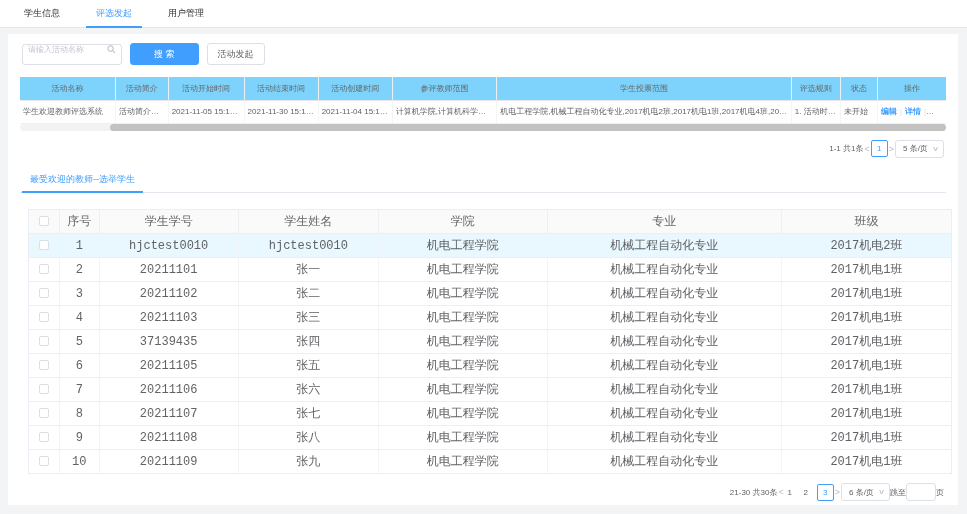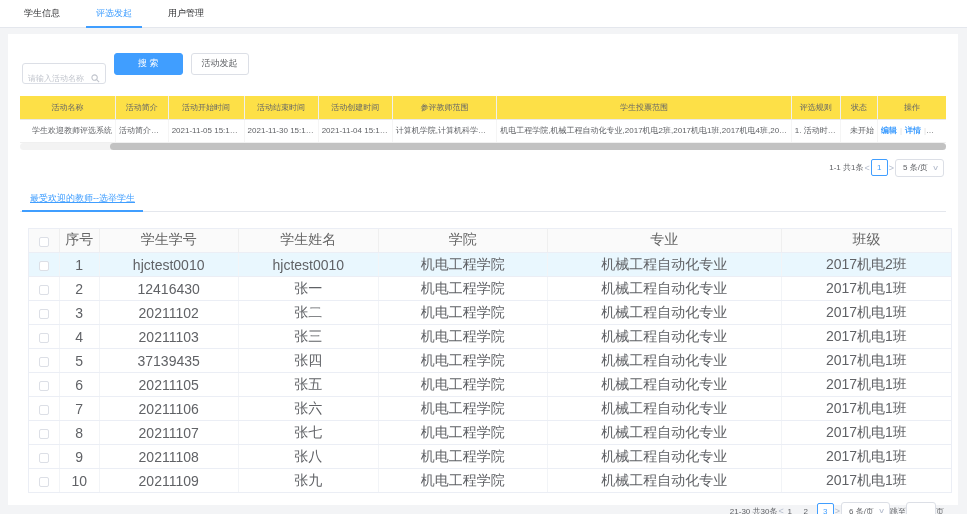--- a/index.html
+++ b/index.html
@@ -26,43 +26,43 @@
     height: 2px; background: #409eff;
   }
   
   .card {
     position: absolute; left: 8px; top: 34px; width: 950px; height: 471px;
     background: #fff;
   }
   
   .toolbar { display: flex; align-items: center; padding: 9px 12px 10px 14px; gap: 8px; }
   .search-box {
-    width: 84px; height: 21px; border: 1px solid #dcdfe6; border-radius: 3px;
-    display: flex; align-items: flex-end; padding: 0 5px; background: #fff; margin-top: 20px;
+    width: 100px; height: 21px; border: 1px solid #dcdfe6; border-radius: 3px;
+    display: flex; align-items: flex-start; padding: 0 5px; background: #fff;
   }
   .search-box input {
     border: none; outline: none; width: 100%; font-size: 8px; color: #606266;
     font-family: "Liberation Sans", sans-serif; min-width: 0;
   }
   .search-box input::placeholder { color: #c0c4cc; }
   .btn { height: 22px; font-size: 9px; border-radius: 3px; cursor: pointer; font-family: "Liberation Sans", sans-serif; }
   .btn-primary { background: #409eff; border: 1px solid #409eff; color: #fff; padding: 0 23px; }
   .btn-default { background: #fff; border: 1px solid #dcdfe6; color: #606266; padding: 0 10px; }
   
   .atable-wrap { margin: 2px 12px 0 12px; }
   table { border-collapse: collapse; width: 100%; table-layout: fixed; }
   .atable { font-size: 8px; }
   .atable th {
-    background: #fde047; height: 23px; font-weight: 400; color: #666;
+    background: #7dd3fc; height: 23px; font-weight: 400; color: #666;
     border-bottom: 1px solid #e8e8e8; border-right: 1px solid #efefef;
     white-space: nowrap; overflow: hidden;
   }
   .atable th:last-child { border-right: none; }
   .atable td {
-    height: 23px; text-align: right; color: #606266;
+    height: 23px; text-align: left; color: #606266;
     border-bottom: 1px solid #f0f0f0; border-right: 1px solid #f5f5f5;
     white-space: nowrap; overflow: hidden; text-overflow: ellipsis; padding: 0 3px;
   }
   .atable td:last-child { border-right: none; }
   .action-link { cursor: pointer; font-weight: bold; }
   .action-sep { color: #e0e0e0; margin: 0 3px; }
   
   .hscroll { margin: 0 12px; height: 7px; background: #f3f3f3; border-radius: 4px; position: relative; }
   .hscroll-thumb { position: absolute; left: 90px; right: 0; top: 0; height: 7px; background: #c2c2c2; border-radius: 4px; }
   
@@ -83,30 +83,30 @@
   }
   .caret { color: #b4bccc; font-size: 7px; transform: scaleX(1.4); }
   .jump-input { width: 30px; height: 18px; border: 1px solid #dcdfe6; border-radius: 3px; outline: none; font-size: 8px; text-align: center; color: #606266; }
   
   .subtabs {
     margin: 10px 12px 0 12px; border-bottom: 1px solid #e4e7ed;
     display: flex; height: 25px;
   }
   .sub-tab {
     font-size: 9px; padding: 0 4px; margin: 0 22px 0 6px;
-    display: flex; align-items: center; color: #303133; position: relative; cursor: pointer; text-decoration: underline;
+    display: flex; align-items: center; color: #303133; position: relative; cursor: pointer;
   }
   .sub-tab.active { color: #409eff; }
   .sub-tab.active::after {
     content: ""; position: absolute; left: -4px; right: -4px; bottom: -1px;
     height: 2px; background: #409eff;
   }
   
   .stable-wrap { margin: 16px 6px 0 20px; border: 1px solid #ebeef5; border-bottom: none; }
-  .stable { font-size: 14px; }
+  .stable { font-size: 12px; font-family: Liberation Mono, monospace; }
   .stable th {
     background: #fafafa; height: 24px; font-weight: 400; color: #666;
     border-bottom: 1px solid #ebeef5; border-right: 1px solid #efefef;
     white-space: nowrap; overflow: hidden;
   }
   .stable th:last-child { border-right: none; }
   .stable td {
     height: 24px; text-align: center; color: #606266;
     border-bottom: 1px solid #ebeef5; border-right: 1px solid #f2f4f7;
     white-space: nowrap; overflow: hidden; text-overflow: ellipsis;
@@ -236,21 +236,21 @@
             <td>1</td>
             <td>hjctest0010</td>
             <td>hjctest0010</td>
             <td>机电工程学院</td>
             <td>机械工程自动化专业</td>
             <td>2017机电2班</td>
           </tr>
           <tr class="">
             <td><span class="checkbox"></span></td>
             <td>2</td>
-            <td>12416430</td>
+            <td>20211101</td>
             <td>张一</td>
             <td>机电工程学院</td>
             <td>机械工程自动化专业</td>
             <td>2017机电1班</td>
           </tr>
           <tr class="">
             <td><span class="checkbox"></span></td>
             <td>3</td>
             <td>20211102</td>
             <td>张二</td>

